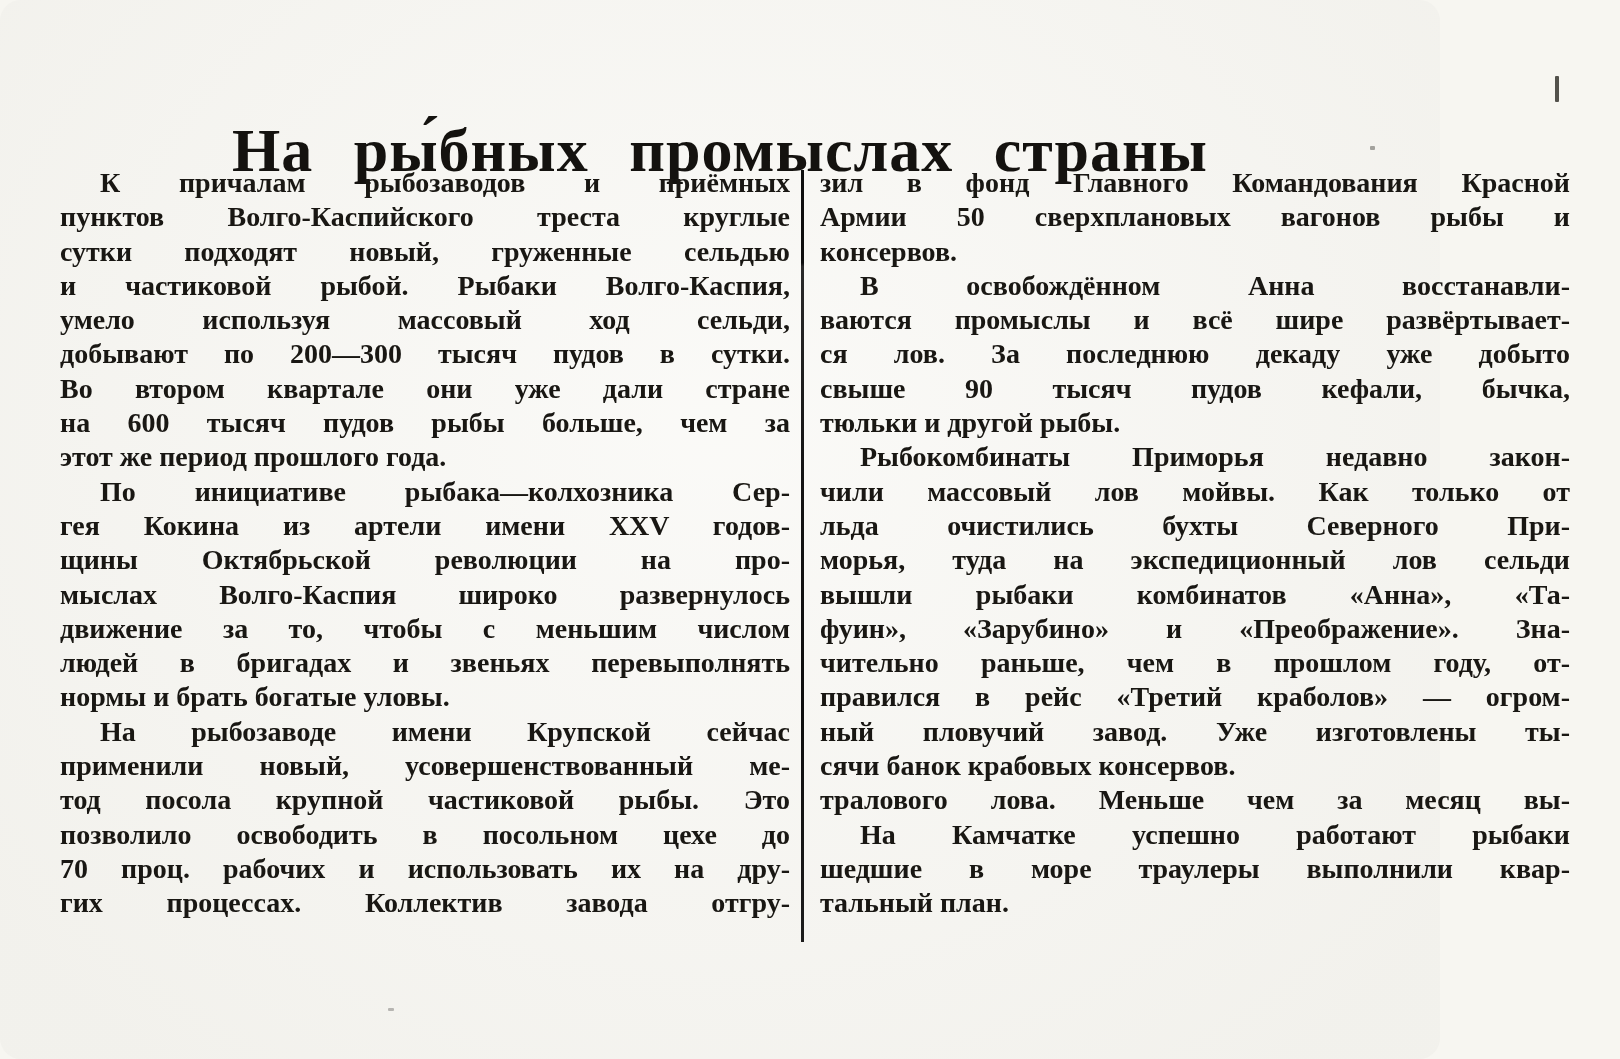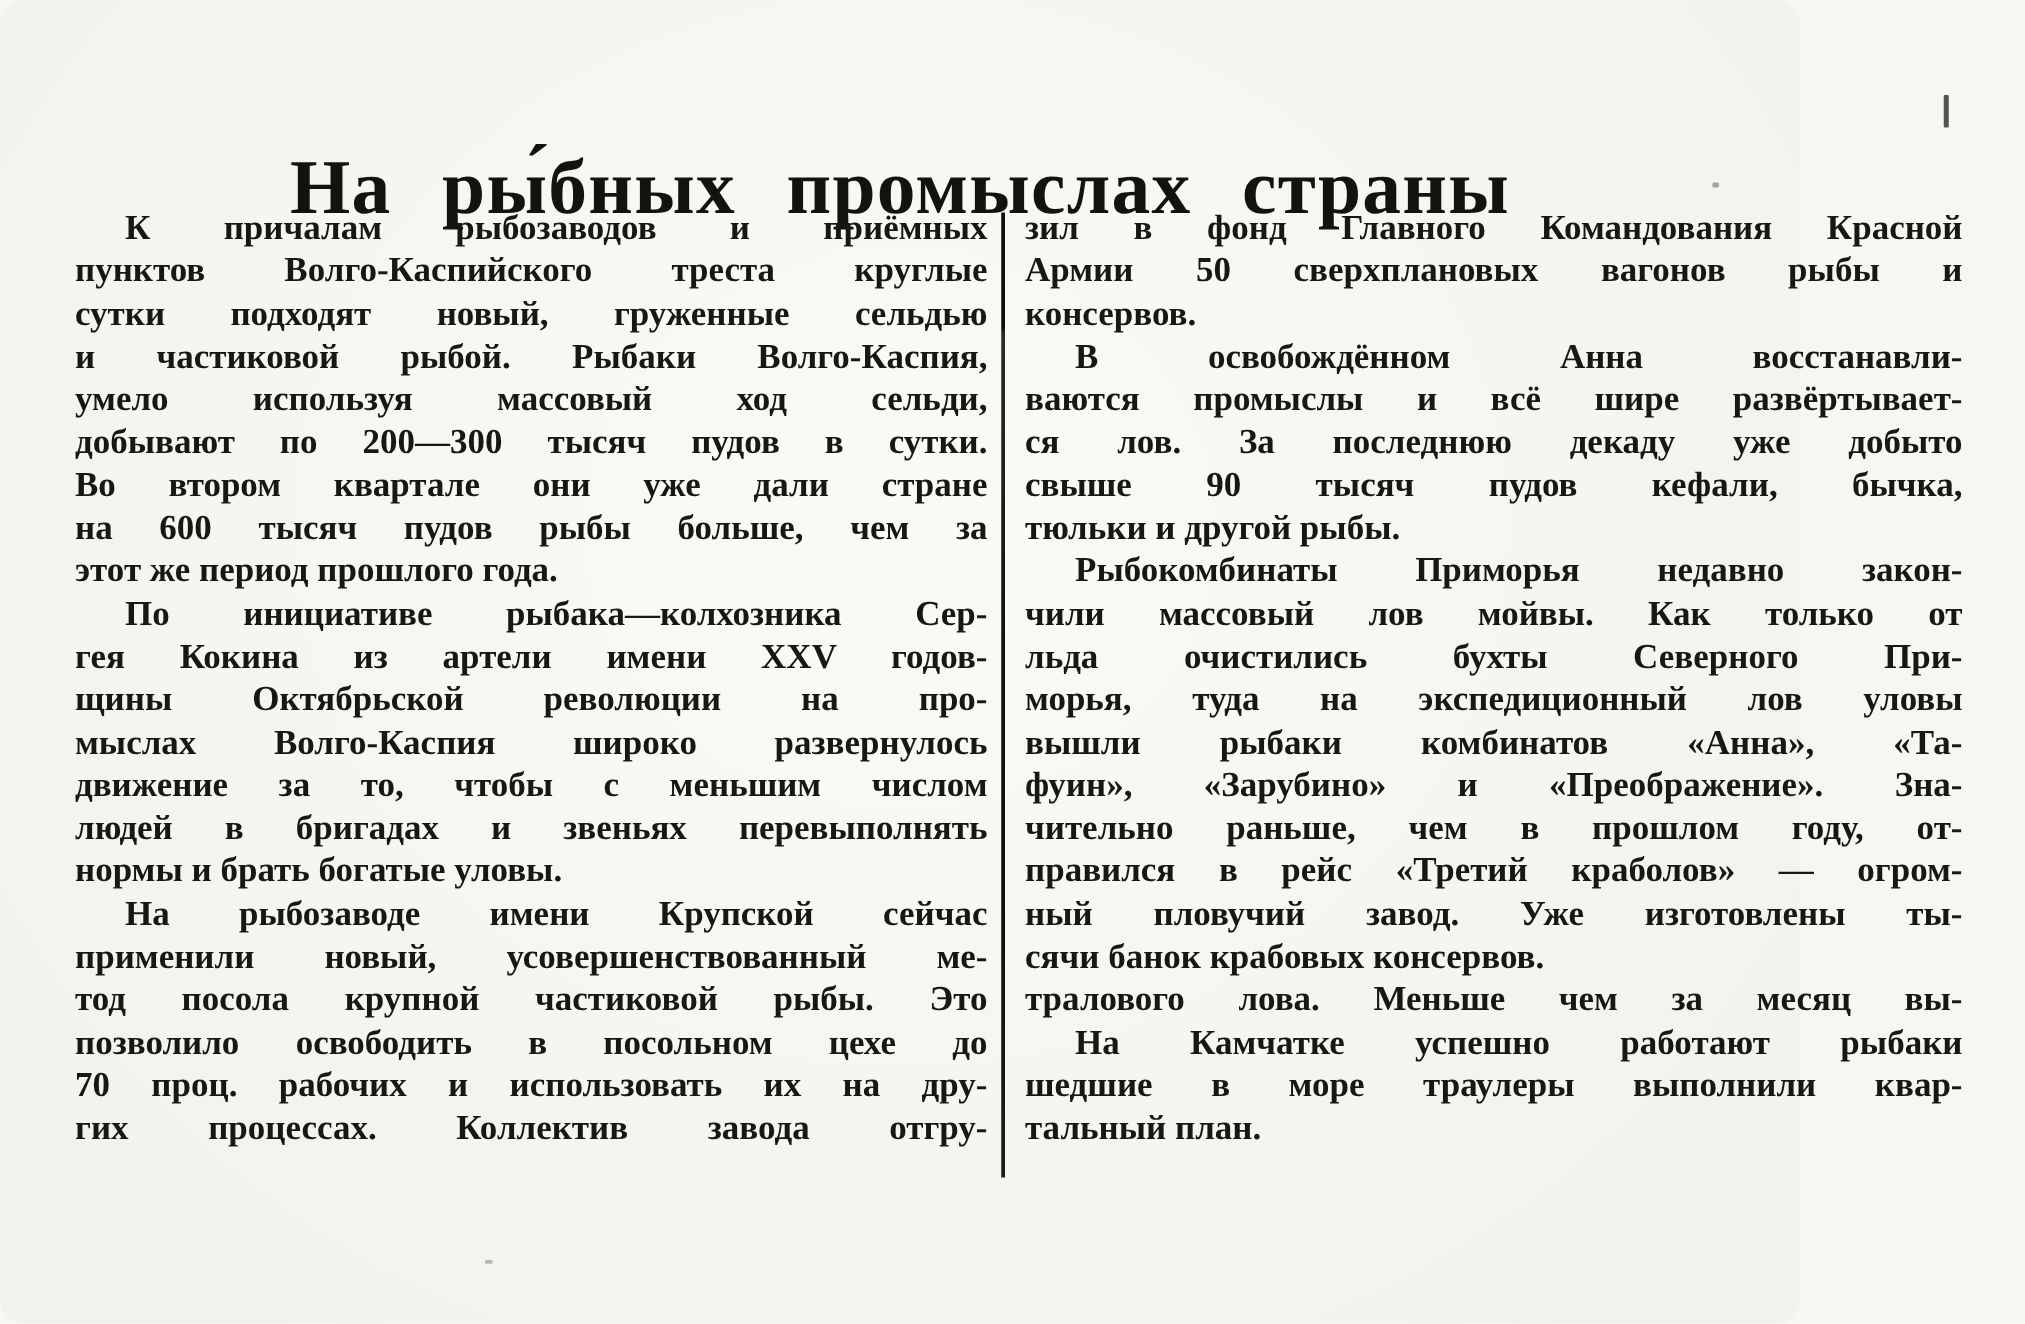--- a/index.html
+++ b/index.html
@@ -110,21 +110,21 @@
       <div class="line">Армии 50 сверхплановых вагонов рыбы и</div>
       <div class="line last">консервов.</div>
       <div class="line indent">В освобождённом Анна восстанавли-</div>
       <div class="line">ваются промыслы и всё шире развёртывает-</div>
       <div class="line">ся лов. За последнюю декаду уже добыто</div>
       <div class="line">свыше 90 тысяч пудов кефали, бычка,</div>
       <div class="line last">тюльки и другой рыбы.</div>
       <div class="line indent">Рыбокомбинаты Приморья недавно закон-</div>
       <div class="line">чили массовый лов мойвы. Как только от</div>
       <div class="line">льда очистились бухты Северного При-</div>
-      <div class="line">морья, туда на экспедиционный лов уловы</div>
+      <div class="line">морья, туда на экспедиционный лов сельди</div>
       <div class="line">вышли рыбаки комбинатов «Анна», «Та-</div>
       <div class="line">фуин», «Зарубино» и «Преображение». Зна-</div>
       <div class="line">чительно раньше, чем в прошлом году, от-</div>
       <div class="line">правился в рейс «Третий краболов» — огром-</div>
       <div class="line">ный пловучий завод. Уже изготовлены ты-</div>
       <div class="line last">сячи банок крабовых консервов.</div>
       <div class="line">тралового лова. Меньше чем за месяц вы-</div>
       <div class="line indent">На Камчатке успешно работают рыбаки</div>
       <div class="line">шедшие в море траулеры выполнили квар-</div>
       <div class="line last">тальный план.</div>

